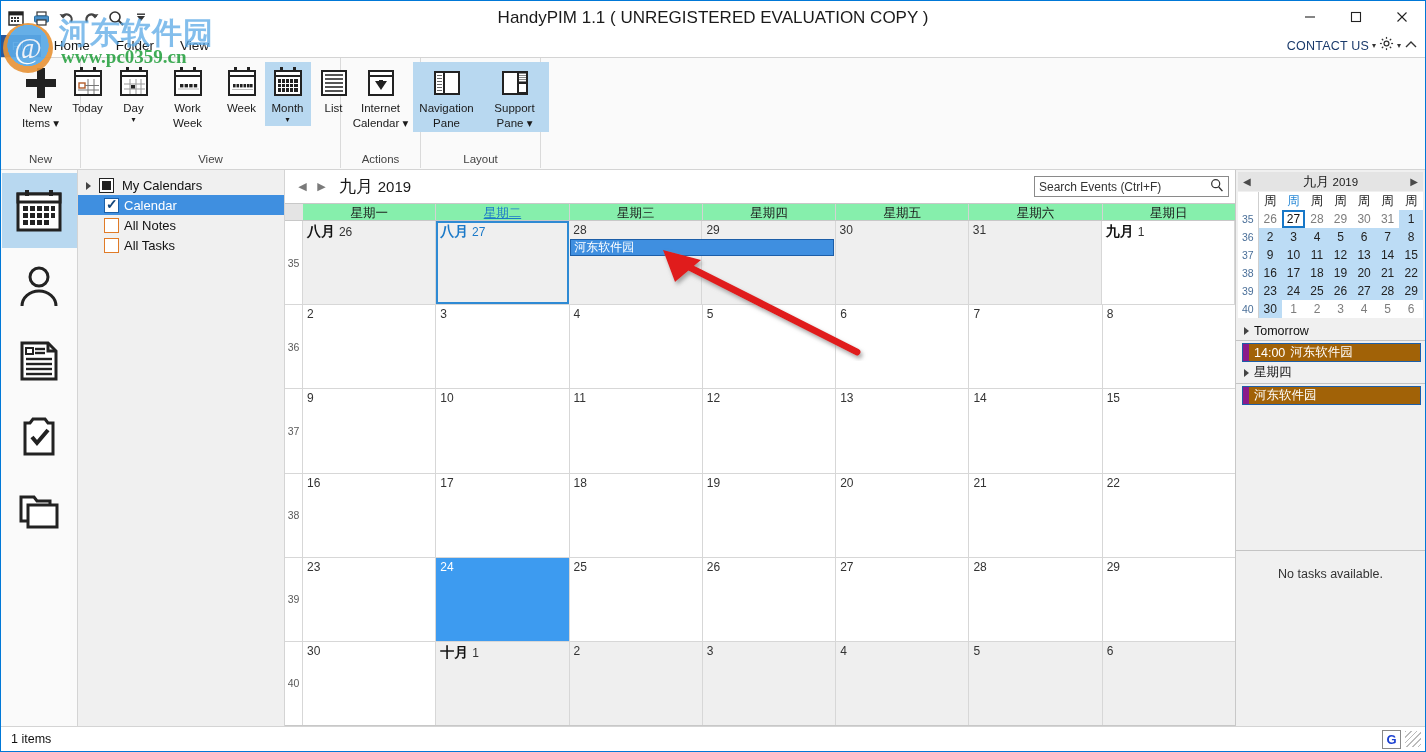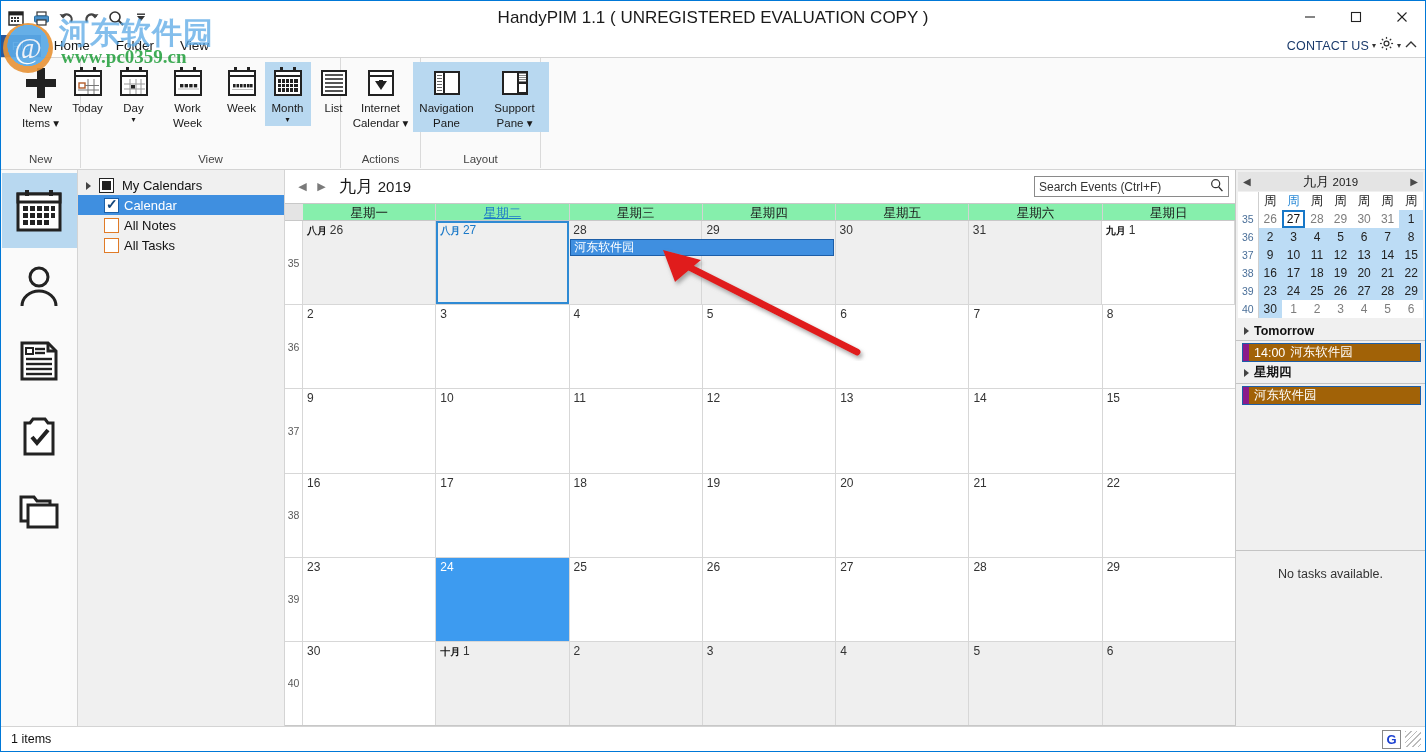--- a/index.html
+++ b/index.html
@@ -227,21 +227,21 @@
     flex: 1; position: relative; border-right: 1px solid #d7d7d7;
     background: #fff; min-width: 0;
   }
   .daycell:last-child { border-right: none; }
   .daycell.othermonth { background: #efefef; }
   .daycell.today { outline: 2px solid #2e8ad4; outline-offset: -2px; z-index: 3; }
   .daycell.selected { background: #3d9bf0; }
   .daynum {
     font-size: 12px; color: #333; padding: 2px 0 0 4px; position: relative; z-index: 2;
   }
-  .daynum .mon { font-size: 10px; font-weight: bold; color: #111; }
+  .daynum .mon { font-size: 14px; font-weight: bold; color: #111; }
   .daycell.today .daynum, .daycell.today .daynum .mon { color: #1b79c8; }
   .daycell.selected .daynum { color: #fff; }
 
   .event {
     position: absolute; left: 2px; height: 17px;
     background: #3f8fe0; border: 1px solid #1c5ea8;
     color: #fff; font-size: 12px; line-height: 15px;
     padding-left: 3px; overflow: hidden; white-space: nowrap; z-index: 4;
   }
 
@@ -271,21 +271,21 @@
   }
   .mc-table th.dow-h { color: #222; font-size: 12.5px; }
   .mc-table th.dow-h.hi { color: #2b8ad6; }
   .mc-day.cur { background: #bcdcf5; }
   .mc-day.oth { color: #7d7d7d; background: #fff; }
   .mc-day.today { outline: 2px solid #1878c8; outline-offset: -2px; color: #111; background: #fff; }
 
   .agenda { flex: 1; display: flex; flex-direction: column; background: #f0f0f0; padding-top: 4px; min-height: 0; }
   .agenda-group {
     display: flex; align-items: center; gap: 5px;
-    padding: 2px 0 2px 8px; font-size: 12.5px; font-weight: bold; color: #111;
+    padding: 2px 0 2px 8px; font-size: 12.5px; font-weight: normal; color: #111;
     border-bottom: 1px solid #c4c4c4;
   }
   .agenda-item {
     margin: 2px 4px 0 6px; height: 19px;
     background: #a16207; border: 1px solid #1c5ea8;
     display: flex; align-items: center;
     color: #fff; font-size: 12.5px;
   }
   .agenda-item .stripe { width: 6px; height: 100%; background: #8a1a8a; flex: none; }
   .agenda-item .txt { padding-left: 5px; white-space: nowrap; overflow: hidden; }

